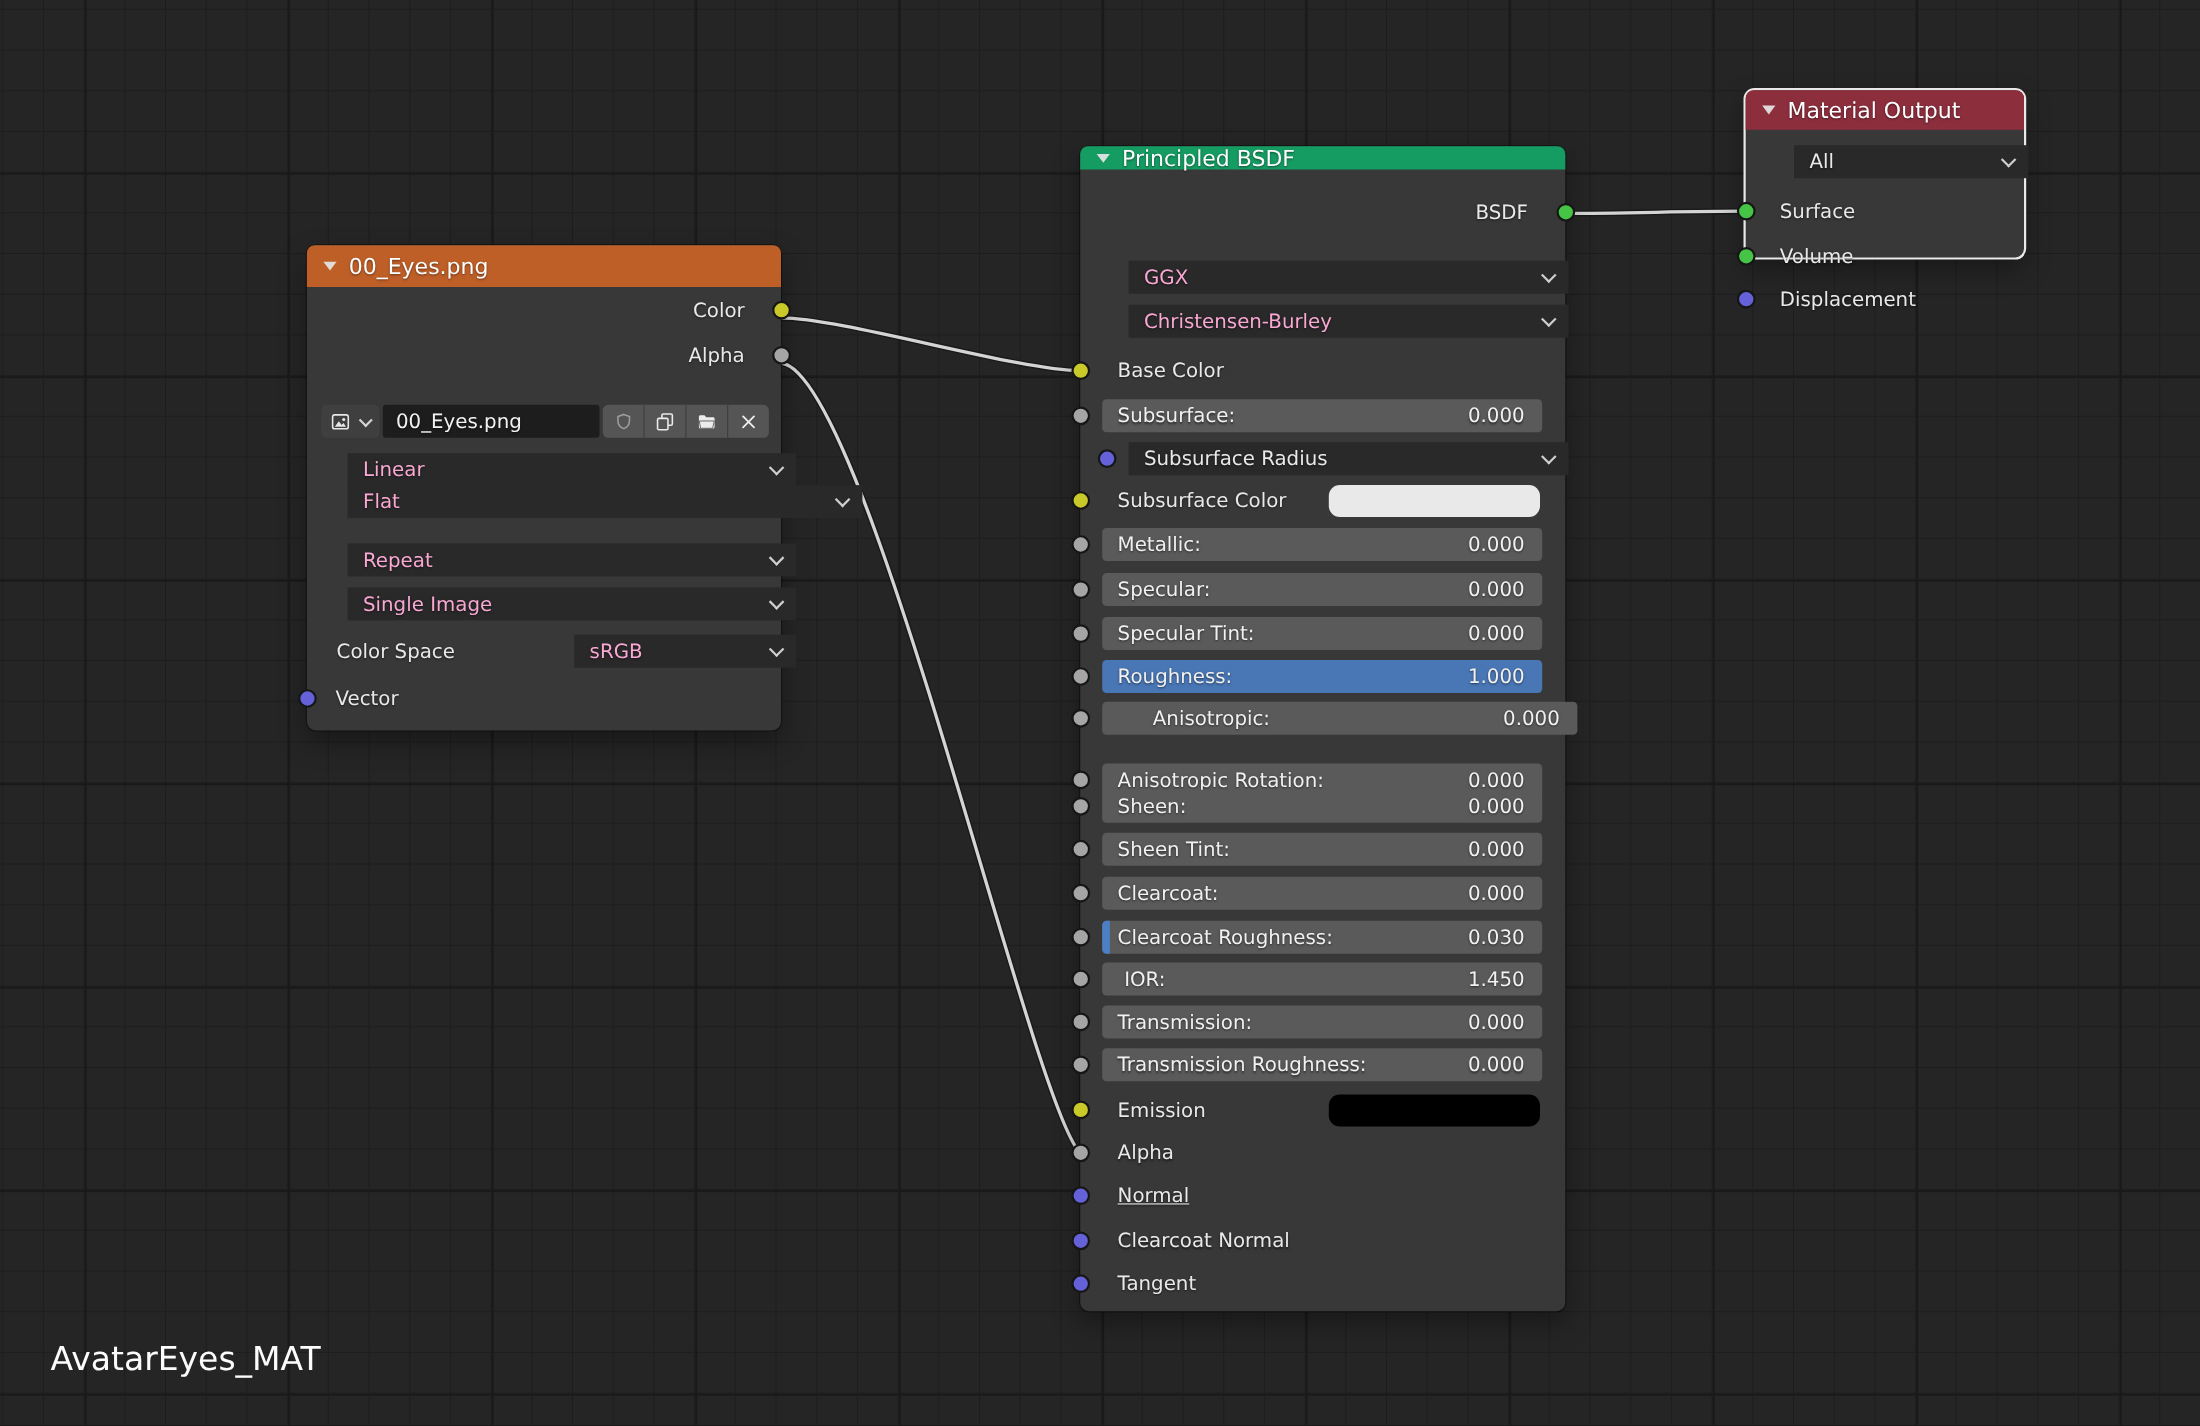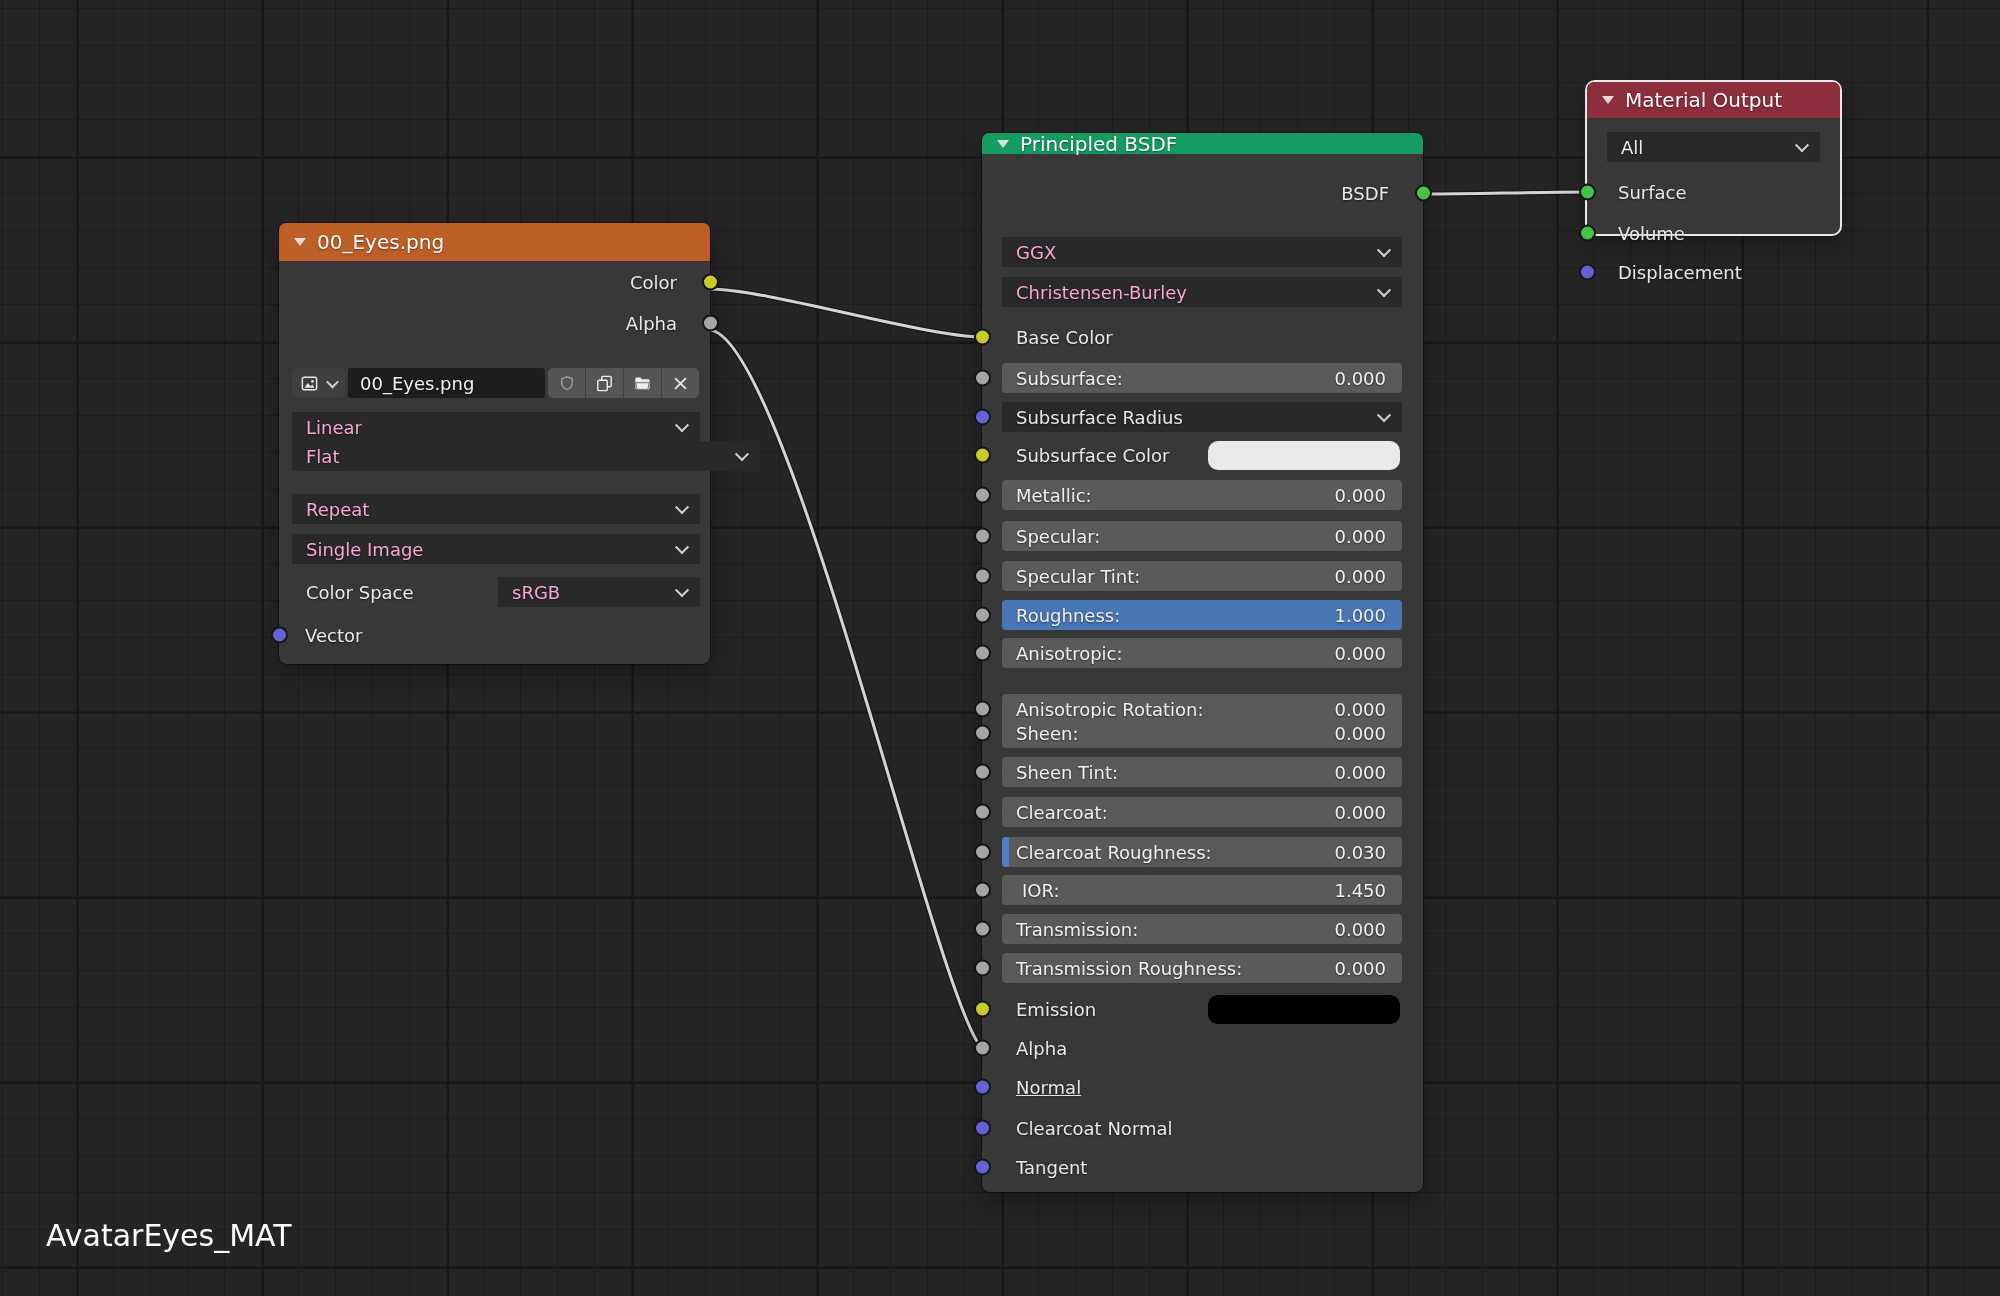--- a/index.html
+++ b/index.html
@@ -26,21 +26,21 @@
   .tri{width:0;height:0;border-left:6px solid transparent;border-right:6px solid transparent;
        border-top:8px solid #e6e6e6;opacity:.92;flex:0 0 auto;}
   .row{position:absolute;left:20px;width:400px;height:30px;display:flex;align-items:center;
        text-shadow:0 1px 2px rgba(0,0,0,.55);}
   .slider{background:#5a5a5a;border-radius:4px;}
   .slider .slab{padding-left:14px;flex:1;color:#f1f1f1;white-space:nowrap;}
   .slider .sval{padding-right:16px;color:#f1f1f1;}
   .slider.blue{background:#4976b4;}
   .slider.sliver::before{content:"";position:absolute;left:0;top:0;bottom:0;width:7px;
        background:#4d7fc4;border-radius:4px 0 0 4px;}
-  .drop{background:#292929;border-radius:0;}
+  .drop{background:#292929;border-radius:0;margin-left:24px;}
   .drop .dlab{padding-left:14px;color:#f9a8d4;white-space:nowrap;}
   .chev{position:absolute;right:13px;top:50%;width:8px;height:8px;
         border-right:2px solid #cfcfcf;border-bottom:2px solid #cfcfcf;
         transform:translateY(-68%) rotate(45deg);}
   .lab .llab{padding-left:14px;color:#e9e9e9;white-space:nowrap;}
   .outrow{justify-content:flex-end;}
   .outrow .olab{padding-right:33px;color:#e9e9e9;}
   .sock{position:absolute;left:-28px;top:50%;transform:translateY(-50%);
         width:13px;height:13px;border-radius:50%;border:2px solid #161616;box-sizing:content-box;}
   .sock.right{left:auto;right:-9px;}
@@ -219,21 +219,21 @@
     <div class="row slider" style="top:428px;">
       <span class="sock gray"></span>
       <span class="slab">Specular Tint:</span>
       <span class="sval">0.000</span>
     </div>
     <div class="row slider blue" style="top:467px;">
       <span class="sock gray"></span>
       <span class="slab">Roughness:</span>
       <span class="sval">1.000</span>
     </div>
-    <div class="row slider" style="top:505px;">
+    <div class="row slider" style="top:505px;padding-left:32px;">
       <span class="sock gray"></span>
       <span class="slab">Anisotropic:</span>
       <span class="sval">0.000</span>
     </div>
     <div class="row slider" style="top:546px;margin-top:15px;">
       <span class="sock gray"></span>
       <span class="slab">Anisotropic Rotation:</span>
       <span class="sval">0.000</span>
     </div>
     <div class="row slider" style="top:585px;">

